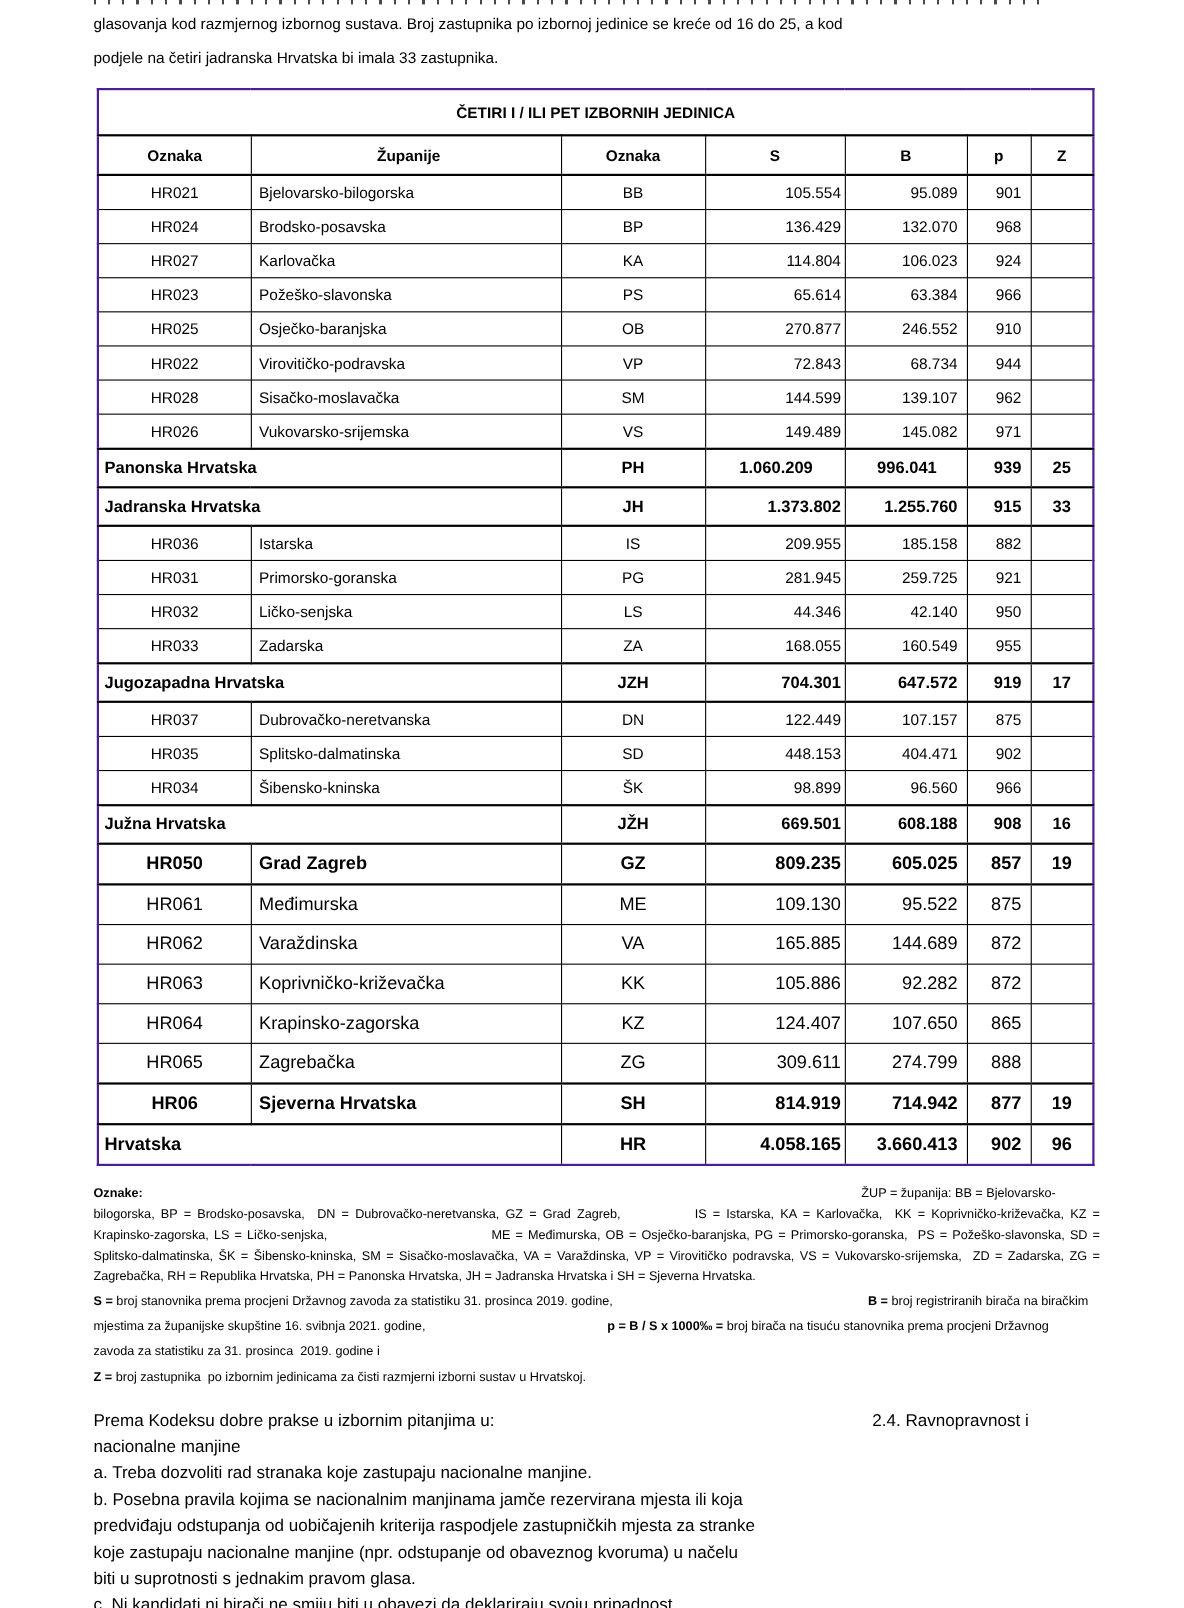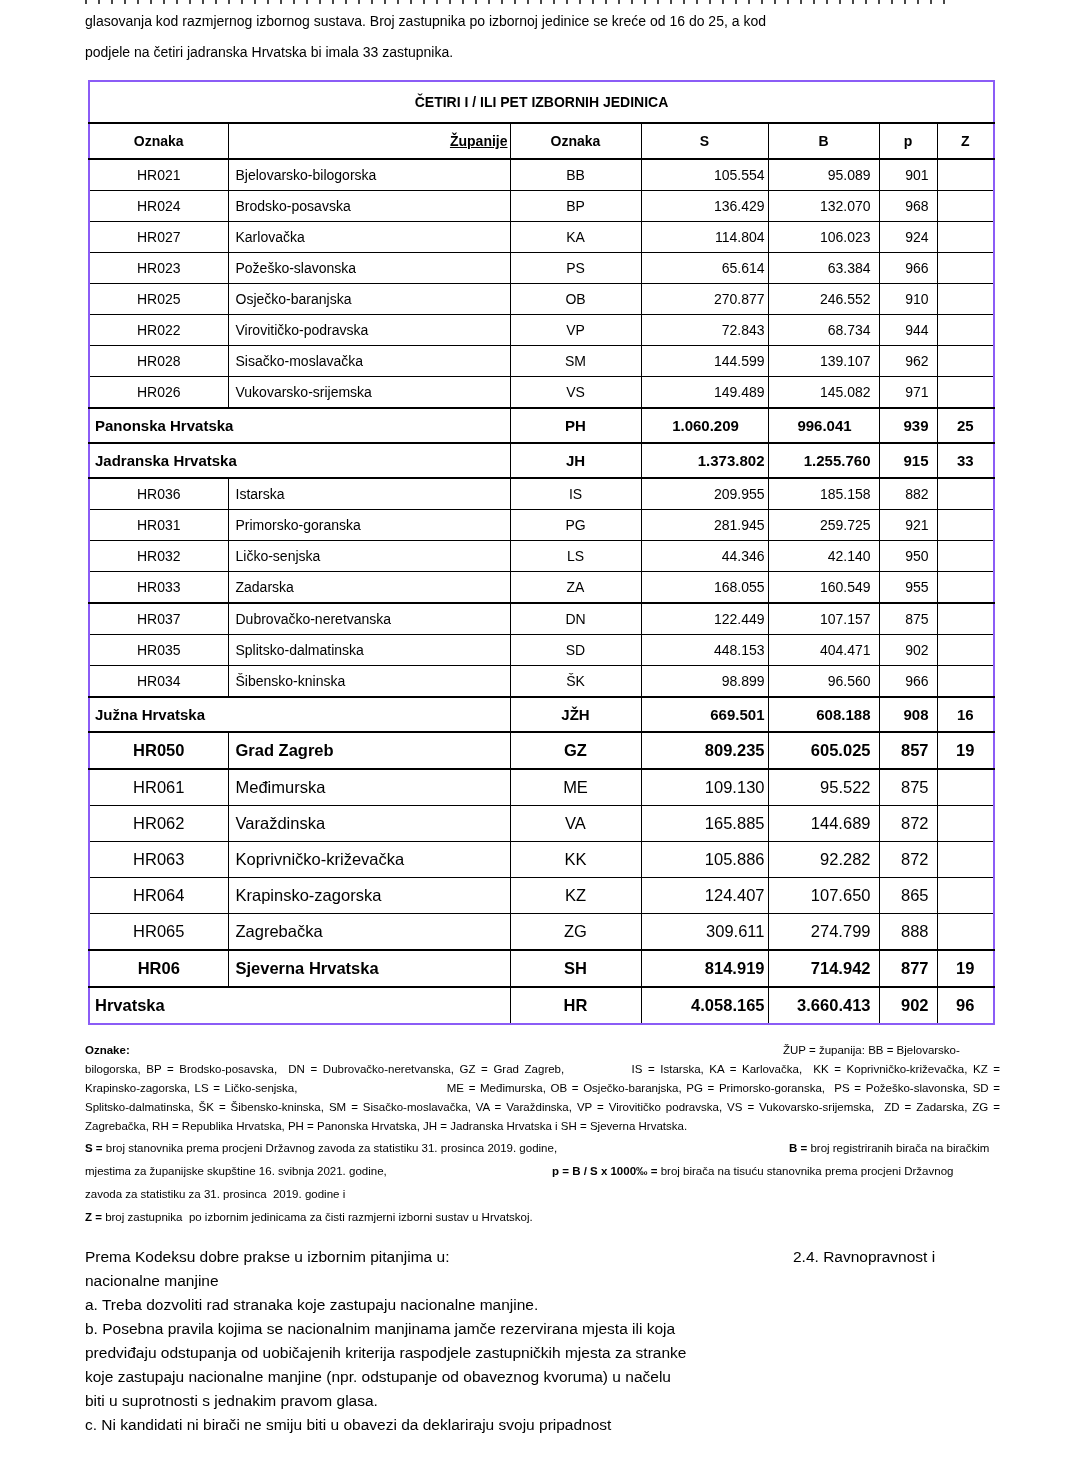--- a/index.html
+++ b/index.html
@@ -10,32 +10,32 @@
   .content{position:absolute;left:85px;top:0;width:920px;}
   .clipped-strip{
     position:absolute;left:0;top:0;width:862px;height:4px;overflow:hidden;
     background:repeating-linear-gradient(90deg,#1a1a1a 0 2px,transparent 2px 13px);
     opacity:.8;
   }
   .intro{padding-top:6px;font-size:14px;line-height:31px;}
   .intro-line{white-space:pre;}
   table.main-table{
     border-collapse:collapse;table-layout:fixed;width:905px;
-    border:2px solid #8b5cf6;margin-left:3px;margin-top:12px;
+    border:2px solid #4c1d95;margin-left:3px;margin-top:12px;
   }
   table.main-table td{
     border:1px solid #000;padding:0 2px;vertical-align:middle;
     font-size:14px;height:30px;overflow:hidden;white-space:nowrap;
   }
   .title-cell{
     border-bottom:2px solid #000 !important;height:40px !important;
     text-align:center;font-weight:700;font-size:16px;
   }
   .h{font-weight:700;border-bottom:2px solid #000 !important;height:34px !important;text-align:center;font-size:15px;}
-  .c2h{text-align:right;padding-left:7px !important;text-decoration:underline;}
+  .c2h{text-align:center;padding-left:7px !important;}
   .sh,.bh{font-size:17px;}
   .ph{font-size:16px;}
   .zh{font-size:15.5px;}
   td.c1{text-align:center;}
   td.c2{text-align:left;padding-left:7px !important;}
   td.merged{text-align:left;padding-left:5px !important;}
   td.c3{text-align:center;}
   td.s{text-align:right;padding-right:3px !important;}
   td.b{text-align:right;padding-right:8px !important;}
   td.p{text-align:right;padding-right:8px !important;}
@@ -207,20 +207,28 @@
         </tr>
         <tr class="">
           <td class="c1">HR033</td>
           <td class="c2">Zadarska</td>
           <td class="c3">ZA</td>
           <td class="s">168.055</td>
           <td class="b">160.549</td>
           <td class="p">955</td>
           <td class="z"></td>
         </tr>
+        <tr class="bold thick">
+          <td class="merged" colspan="2">Jugozapadna Hrvatska</td>
+          <td class="c3">JZH</td>
+          <td class="s">704.301</td>
+          <td class="b">647.572</td>
+          <td class="p">919</td>
+          <td class="z">17</td>
+        </tr>
         <tr class="thick">
           <td class="c1">HR037</td>
           <td class="c2">Dubrovačko-neretvanska</td>
           <td class="c3">DN</td>
           <td class="s">122.449</td>
           <td class="b">107.157</td>
           <td class="p">875</td>
           <td class="z"></td>
         </tr>
         <tr class="">

